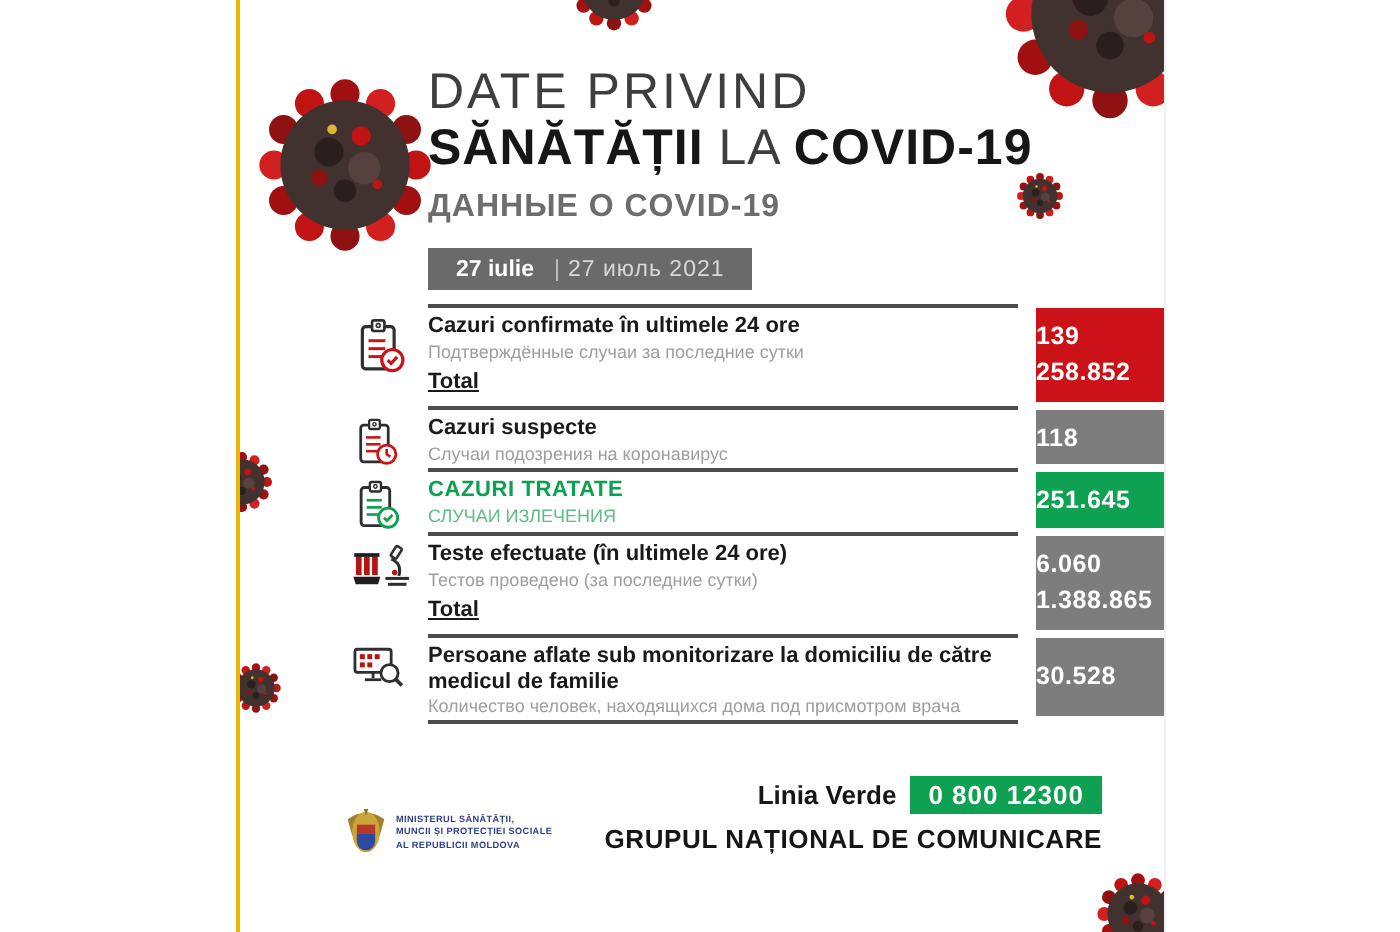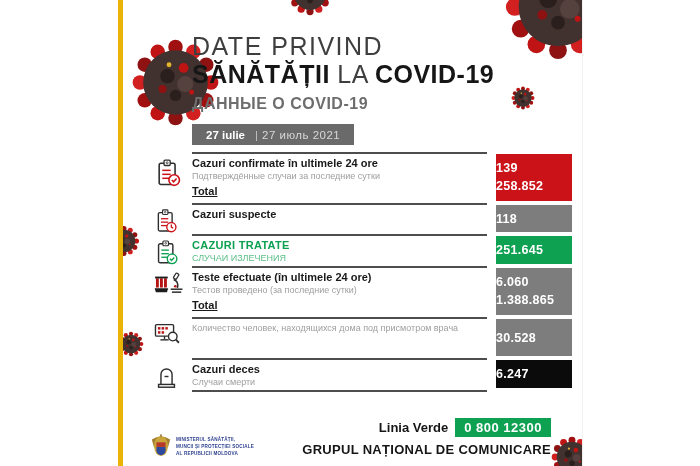--- a/index.html
+++ b/index.html
@@ -1,21 +1,22 @@
 <!DOCTYPE html>
 <html><head>
 <meta charset="utf-8">
 <style>
   * { margin:0; padding:0; box-sizing:border-box; }
   html,body { background:#ffffff; font-family:"Liberation Sans", sans-serif; }
   .page { position:relative; width:700px; height:466px; background:#fff; overflow:hidden; }
   .card {
     position:absolute; left:118px; top:0; width:465px; height:466px;
-    background:#fff; border-left:5px solid #eab308; border-right:1px solid #f0f0f0;
+    background:#fff; border-left:2px solid #eab308; border-right:1px solid #f0f0f0;
     overflow:hidden;
+    padding-left:25px;
   }
   
   .virus { position:absolute; z-index:0; pointer-events:none; }
   .v1 { left:163px; top:-30px; width:48px; height:48px; }
   .v2 { left:376px; top:-52px; width:118px; height:118px; }
   .v3 { left:387px; top:85px;  width:26px; height:26px; }
   .v4 { left:4px;   top:34px;  width:97px; height:97px; }
   .v5 { left:-16px; top:224px; width:34px; height:34px; }
   .v6 { left:-6px;  top:330px; width:28px; height:28px; }
   .v7 { left:426px; top:434px; width:46px; height:46px; }
@@ -167,20 +168,21 @@
               <circle cx="16" cy="5.4" r="1.1" fill="none" stroke="#2e2e2e" stroke-width="0.9"></circle>
               <line x1="10.5" y1="14" x2="20" y2="14" stroke="#cb1218" stroke-width="1.7"></line>
               <line x1="10.5" y1="18.5" x2="20" y2="18.5" stroke="#cb1218" stroke-width="1.7"></line>
               <line x1="10.5" y1="23" x2="20" y2="23" stroke="#cb1218" stroke-width="1.7"></line>
               <circle cx="24" cy="25" r="6" fill="#fff" stroke="#cb1218" stroke-width="1.8"></circle>
               <path d="M24 21.6 v3.4 l2.4 1.5" fill="none" stroke="#cb1218" stroke-width="1.7"></path>
             </svg>
           </span>
           <div class="text-col">
             <div class="row-title">Cazuri suspecte</div>
+            <div class="row-sub">Случаи подозрения на коронавирус</div>
           </div>
           <div class="val-col v-gray">
             <span>118</span>
           </div>
         </div>
 
         <div class="row r3 green-title">
           <span class="icon-col">
             <svg width="27" height="27" viewBox="0 0 34 34">
               <rect x="7" y="6" width="18" height="24" rx="2" fill="#fff" stroke="#2e2e2e" stroke-width="1.8"></rect>
@@ -237,43 +239,28 @@
               <rect x="15" y="6" width="3" height="3" fill="#b71313"></rect>
               <rect x="6" y="11" width="3" height="3" fill="#b71313"></rect>
               <rect x="10.5" y="11" width="3" height="3" fill="#b71313"></rect>
               <line x1="14" y1="17" x2="14" y2="20.5" stroke="#2e2e2e" stroke-width="1.7"></line>
               <line x1="9" y1="21.5" x2="19" y2="21.5" stroke="#2e2e2e" stroke-width="1.7"></line>
               <circle cx="24" cy="17.5" r="5.2" fill="#fff" stroke="#2e2e2e" stroke-width="1.7"></circle>
               <line x1="27.8" y1="21.3" x2="31.5" y2="25" stroke="#2e2e2e" stroke-width="2.2"></line>
             </svg>
           </span>
           <div class="text-col">
+            <div class="row-title">Persoane aflate sub monitorizare la domiciliu de către medicul de familie</div>
             <div class="row-sub">Количество человек, находящихся дома под присмотром врача</div>
           </div>
           <div class="val-col v-gray">
             <span>30.528</span>
           </div>
         </div>
 
-        <div class="row r6">
-          <span class="icon-col">
-            <svg width="27" height="27" viewBox="0 0 34 34">
-              <path d="M10 27 v-12.5 a7 7 0 0 1 14 0 V27" fill="#fff" stroke="#2e2e2e" stroke-width="1.8"></path>
-              <line x1="14.5" y1="17" x2="19.5" y2="17" stroke="#2e2e2e" stroke-width="1.8"></line>
-              <rect x="7" y="27" width="20" height="3.5" fill="#fff" stroke="#2e2e2e" stroke-width="1.8"></rect>
-            </svg>
-          </span>
-          <div class="text-col">
-            <div class="row-title">Cazuri deces</div>
-            <div class="row-sub">Случаи смерти</div>
-          </div>
-          <div class="val-col v-black">
-            <span>6.247</span>
-          </div>
-        </div>
 
       </div>
 
       <div class="card-footer">
         <div class="ministry">
           <svg width="22" height="28" viewBox="0 0 24 30">
             <path d="M2 8 Q12 1 22 8 L19.5 17 Q12 11.5 4.5 17 Z" fill="#a3802e"></path>
             <ellipse cx="12" cy="15" rx="7.5" ry="11" fill="#caa53c"></ellipse>
             <path d="M10.8 2.5 L13.2 2.5 L12 6 Z" fill="#8a6d2f"></path>
             <path d="M7 11 h10 v5 h-10 z" fill="#b5382a"></path>

